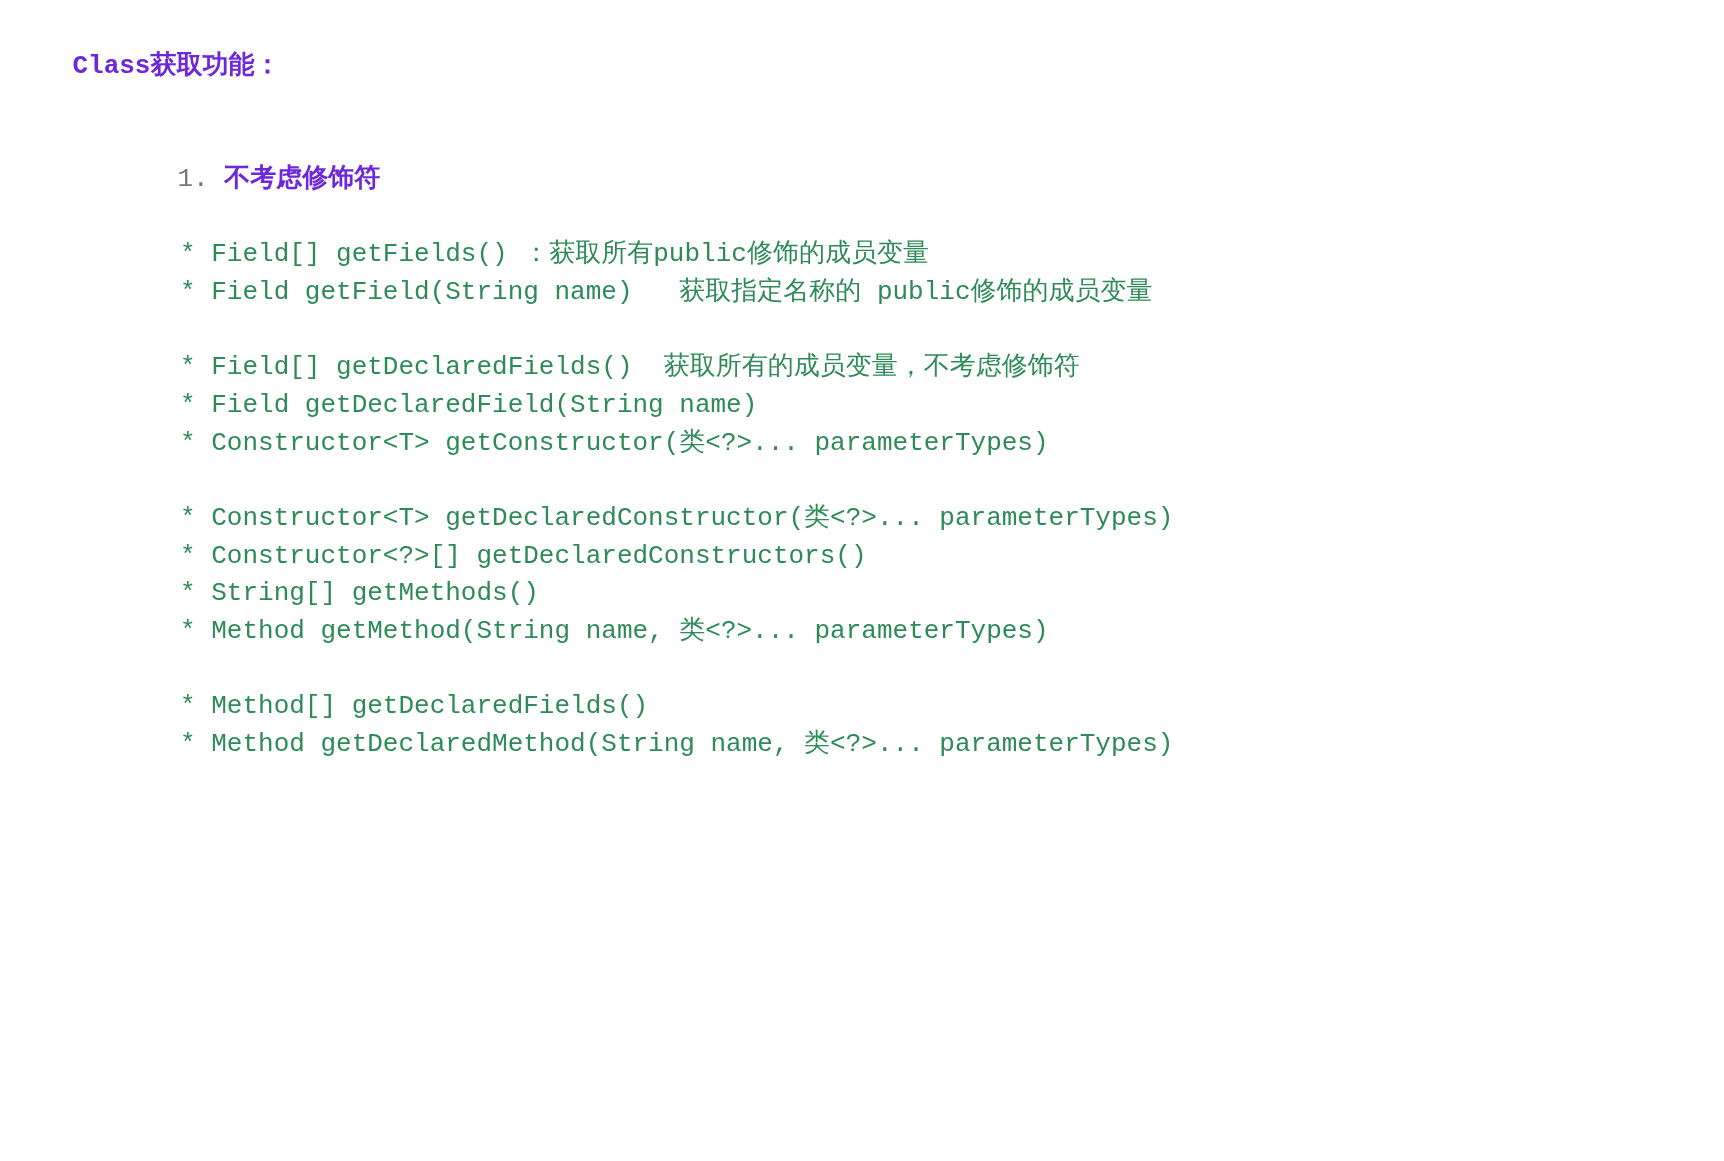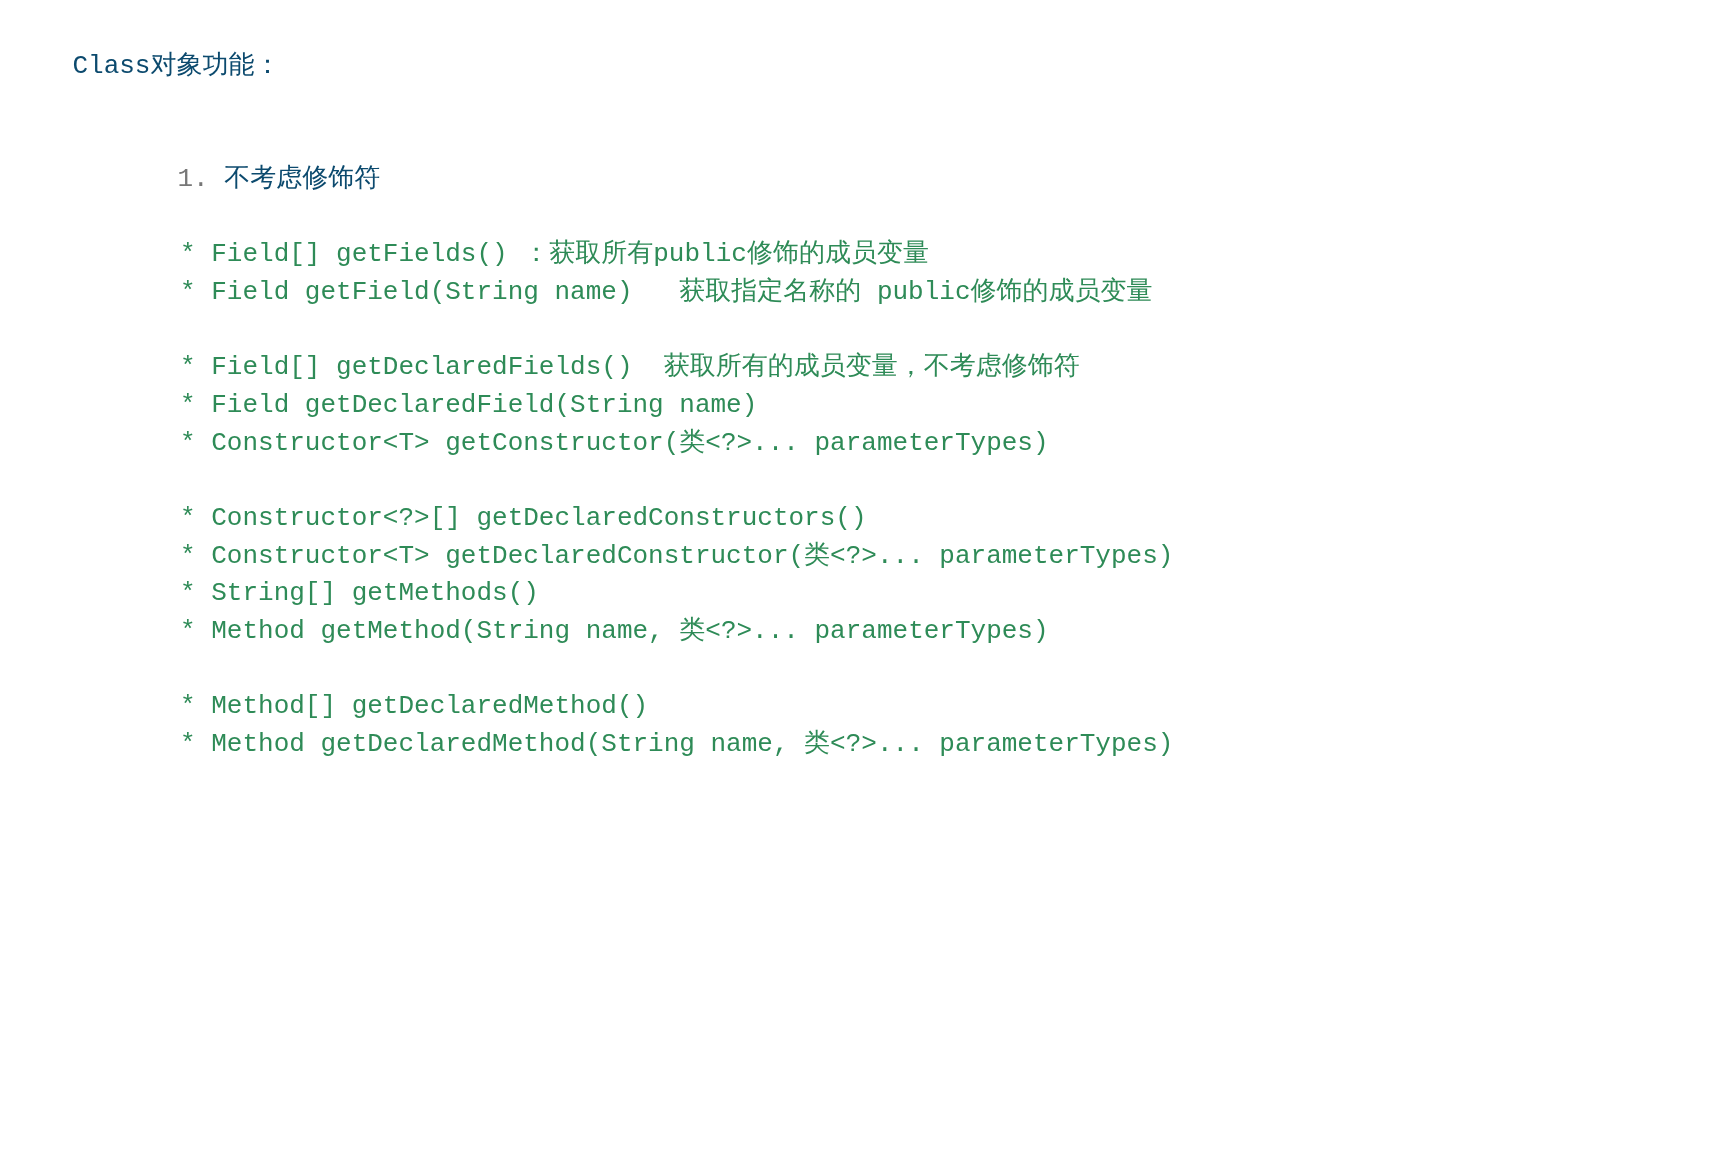--- a/index.html
+++ b/index.html
@@ -17,57 +17,58 @@
     .indent2 {
       padding-left: 105px;
     }
     .indent3 {
       padding-left: 170px;
     }
     .green {
       color: #2e8b57;
     }
     .dark {
-      color: #0c4a6e;
+      color: #6d28d9;
+      font-weight: bold;
     }
     .dim {
       color: #777777;
     }
     .blank-line {
       height: 1.45em;
     }
     .line {
       white-space: pre;
     }
   </style>
 </head>
 <body>
 
 <div>
 
   <div class="line">
-    <span class="dark">Class</span><span class="dark">对象功能：</span>
+    <span class="dark">Class</span><span class="dark">获取功能：</span>
   </div>
 
 
   <div class="line indent2">
     <span class="dim">1. </span><span class="dark">不考虑修饰符</span>
   </div>
   <div class="line indent3"><span class="green">* </span><span class="green">Field[] getFields() ：获取所有public修饰的成员变量</span></div>
   <div class="line indent3"><span class="green">* </span><span class="green">Field getField(String name)   获取指定名称的 public修饰的成员变量</span></div>
   <div class="blank-line"></div>
   <div class="line indent3"><span class="green">* </span><span class="green">Field[] getDeclaredFields()  获取所有的成员变量，不考虑修饰符</span></div>
   <div class="line indent3"><span class="green">* </span><span class="green">Field getDeclaredField(String name)</span></div>
 
   <div class="line indent3"><span class="green">* </span><span class="green">Constructor&lt;T&gt; getConstructor(类&lt;?&gt;... parameterTypes)</span></div>
   <div class="blank-line"></div>
+  <div class="line indent3"><span class="green">* </span><span class="green">Constructor&lt;T&gt; getDeclaredConstructor(类&lt;?&gt;... parameterTypes)</span></div>
   <div class="line indent3"><span class="green">* </span><span class="green">Constructor&lt;?&gt;[] getDeclaredConstructors()</span></div>
-  <div class="line indent3"><span class="green">* </span><span class="green">Constructor&lt;T&gt; getDeclaredConstructor(类&lt;?&gt;... parameterTypes)</span></div>
 
   <div class="line indent3"><span class="green">* </span><span class="green">String[] getMethods()</span></div>
   <div class="line indent3"><span class="green">* </span><span class="green">Method getMethod(String name, 类&lt;?&gt;... parameterTypes)</span></div>
   <div class="blank-line"></div>
-  <div class="line indent3"><span class="green">* </span><span class="green">Method[] getDeclaredMethod()</span></div>
+  <div class="line indent3"><span class="green">* </span><span class="green">Method[] getDeclaredFields()</span></div>
   <div class="line indent3"><span class="green">* </span><span class="green">Method getDeclaredMethod(String name, 类&lt;?&gt;... parameterTypes)</span></div>
 
   <div class="blank-line"></div>
 
 </div>
 
 </body></html>

